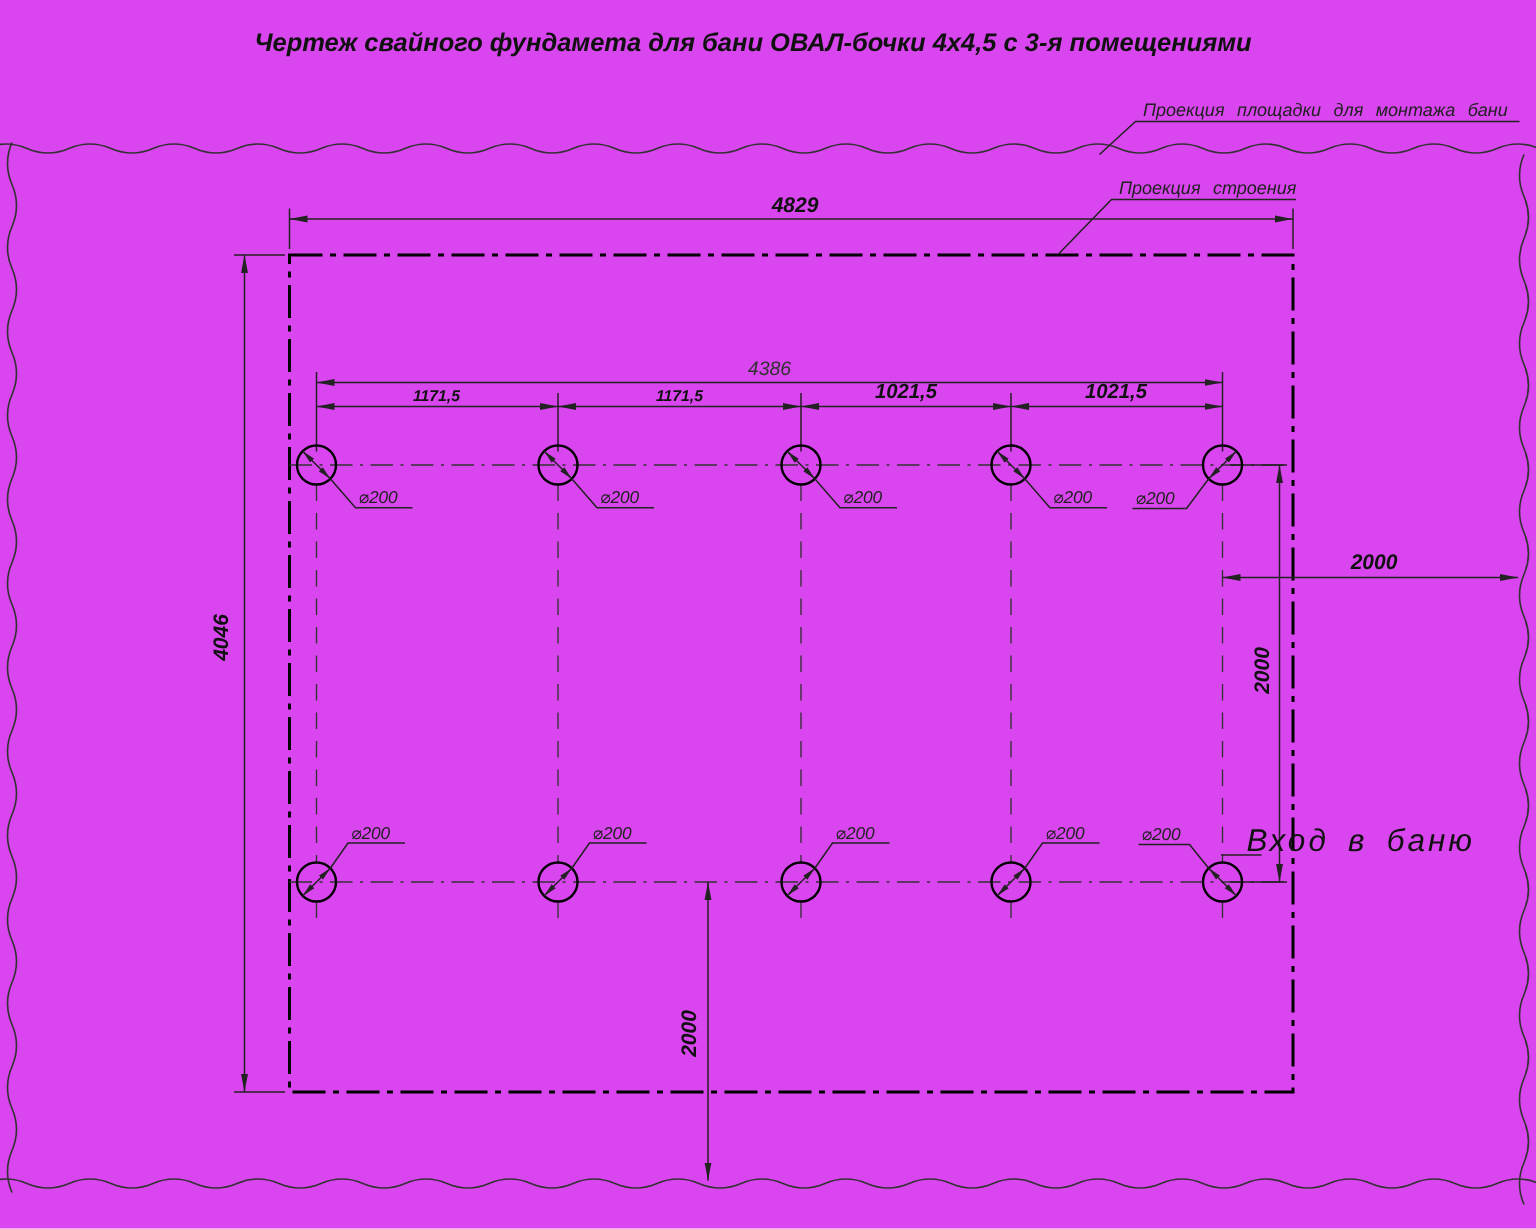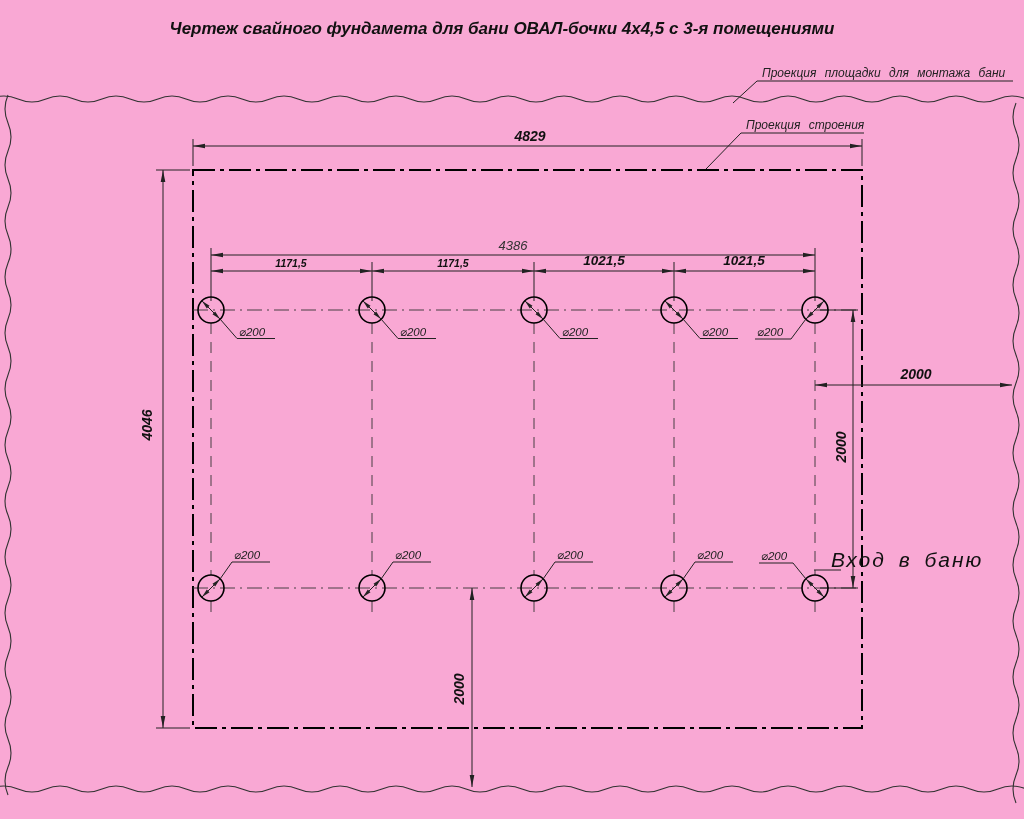--- a/index.html
+++ b/index.html
@@ -1,16 +1,16 @@
 <!DOCTYPE html>
 <html><head>
 <meta charset="utf-8">
 <style>
   html,body{margin:0;padding:0;background:#fff;}
-  #stage{position:relative;width:1024px;height:819px;background:#f9a8d4;overflow:hidden;}
+  #stage{position:relative;width:1024px;height:819px;background:#d946ef;overflow:hidden;}
   svg{display:block;}
   svg text{font-family:"Liberation Sans","DejaVu Sans",sans-serif;font-style:italic;fill:#111;}
   .ln{stroke:#222;stroke-width:1;fill:none;}
   .thick{stroke:#000;stroke-width:2;fill:none;}
   .dashdot{stroke-dasharray:22 5 4 5;}
   .center{stroke:#333;stroke-width:0.9;fill:none;stroke-dasharray:15 5 2 5;}
   .coldash{stroke:#333;stroke-width:0.9;fill:none;stroke-dasharray:11 8;}
   .wave{stroke:#333;stroke-width:1.1;fill:none;}
   .pilec{stroke:#000;stroke-width:1.6;fill:none;}
   .arrfill{fill:#222;stroke:none;}

